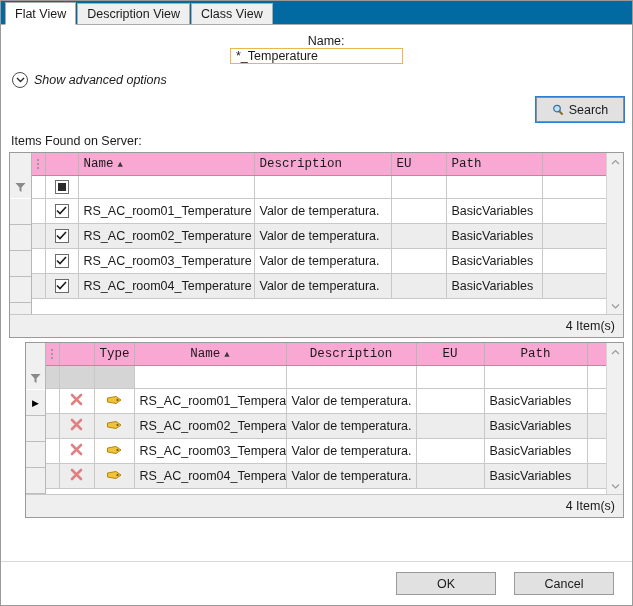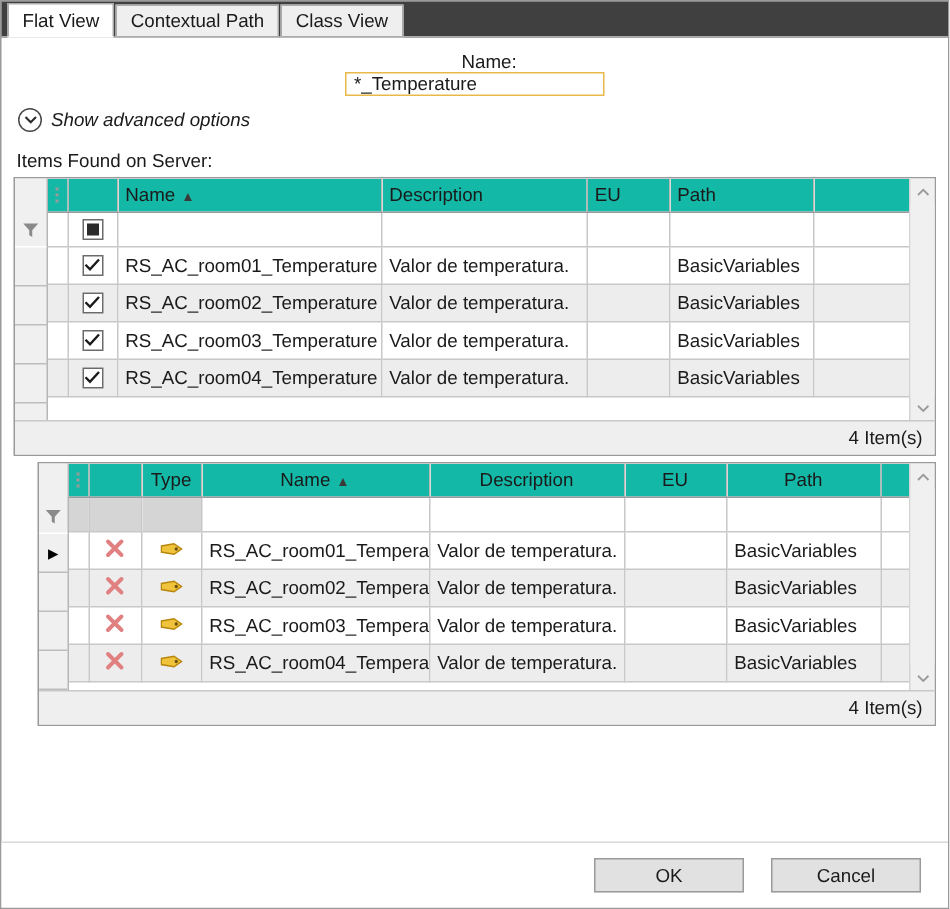--- a/index.html
+++ b/index.html
@@ -72,21 +72,21 @@
     background: transparent;
   }
   .win-btn svg { display: block; }
 
   
   .tabstrip {
     height: 24px; min-height: 24px;
     display: flex; align-items: flex-end;
     padding-left: 4px;
     position: relative;
-    background: #404040;
+    background: #0369a1;
   }
   .tabstrip::after {
     content: ""; position: absolute;
     left: 0; right: 0; bottom: 0;
     height: 1px; background: #ababab;
   }
   .tab {
     height: 22px;
     padding: 0 9px;
     display: flex; align-items: center;
@@ -180,31 +180,32 @@
   }
   .grid-scrollarea { display: flex; flex: 1; min-height: 0; }
   .grid-body { flex: 1; overflow: hidden; }
 
   table.grid {
     border-collapse: collapse;
     width: 100%;
     table-layout: fixed;
   }
   table.grid th {
-    background: #14b8a6;
+    background: #f9a8d4;
     border-right: 1px solid #b6b6b6;
     border-bottom: 1px solid #9a9a9a;
     font-weight: normal;
     font-size: 12.5px;
     height: 22px;
     padding: 0 5px;
     color: #1a1a1a;
     text-align: left;
     white-space: nowrap;
     overflow: hidden;
+    font-family: Liberation Mono, monospace;
   }
   table.grid th.center { text-align: center; }
   table.grid td {
     border-right: 1px solid #c8c8c8;
     border-bottom: 1px solid #c8c8c8;
     font-size: 12.5px;
     height: 25px;
     padding: 0 5px;
     white-space: nowrap;
     overflow: hidden;
@@ -306,21 +307,21 @@
 <body>
 
 <div class="window">
 
 
   <div class="tabstrip">
     <div class="tab active">
         <span>Flat View</span>
       </div>
     <div class="tab">
-        <span>Contextual Path</span>
+        <span>Description View</span>
       </div>
     <div class="tab">
         <span>Class View</span>
       </div>
   </div>
 
   <div class="body">
 
     <div class="name-row">
       <span class="name-label">Name:</span>
@@ -329,20 +330,31 @@
 
     <div class="advanced-row">
       <span class="circle-chev">
         <svg width="9" height="6">
             <polyline points="1,1 4.5,4.5 8,1" fill="none" stroke="#2a2a2a" stroke-width="1.4"></polyline>
           </svg>
       </span>
       <span class="advanced-label">Show advanced options</span>
     </div>
 
+    <div class="search-row">
+      <div class="search-btn">
+        <span class="mag">
+          <svg width="12" height="12">
+            <circle cx="5" cy="4.6" r="3.3" fill="#bfe3f5" stroke="#3f6f9e" stroke-width="1.2"></circle>
+            <line x1="7.4" y1="7.2" x2="10.6" y2="10.6" stroke="#8a6a20" stroke-width="2"></line>
+          </svg>
+        </span>
+        <span>Search</span>
+      </div>
+    </div>
 
     <div class="section-label">Items Found on Server:</div>
 
     <div class="grid-wrap" style="height:186px;">
       <div class="grid-scrollarea">
 
         <div class="gutter">
           <div class="gutter-head"></div>
           <div class="gutter-filter">
             <svg width="11" height="11">

